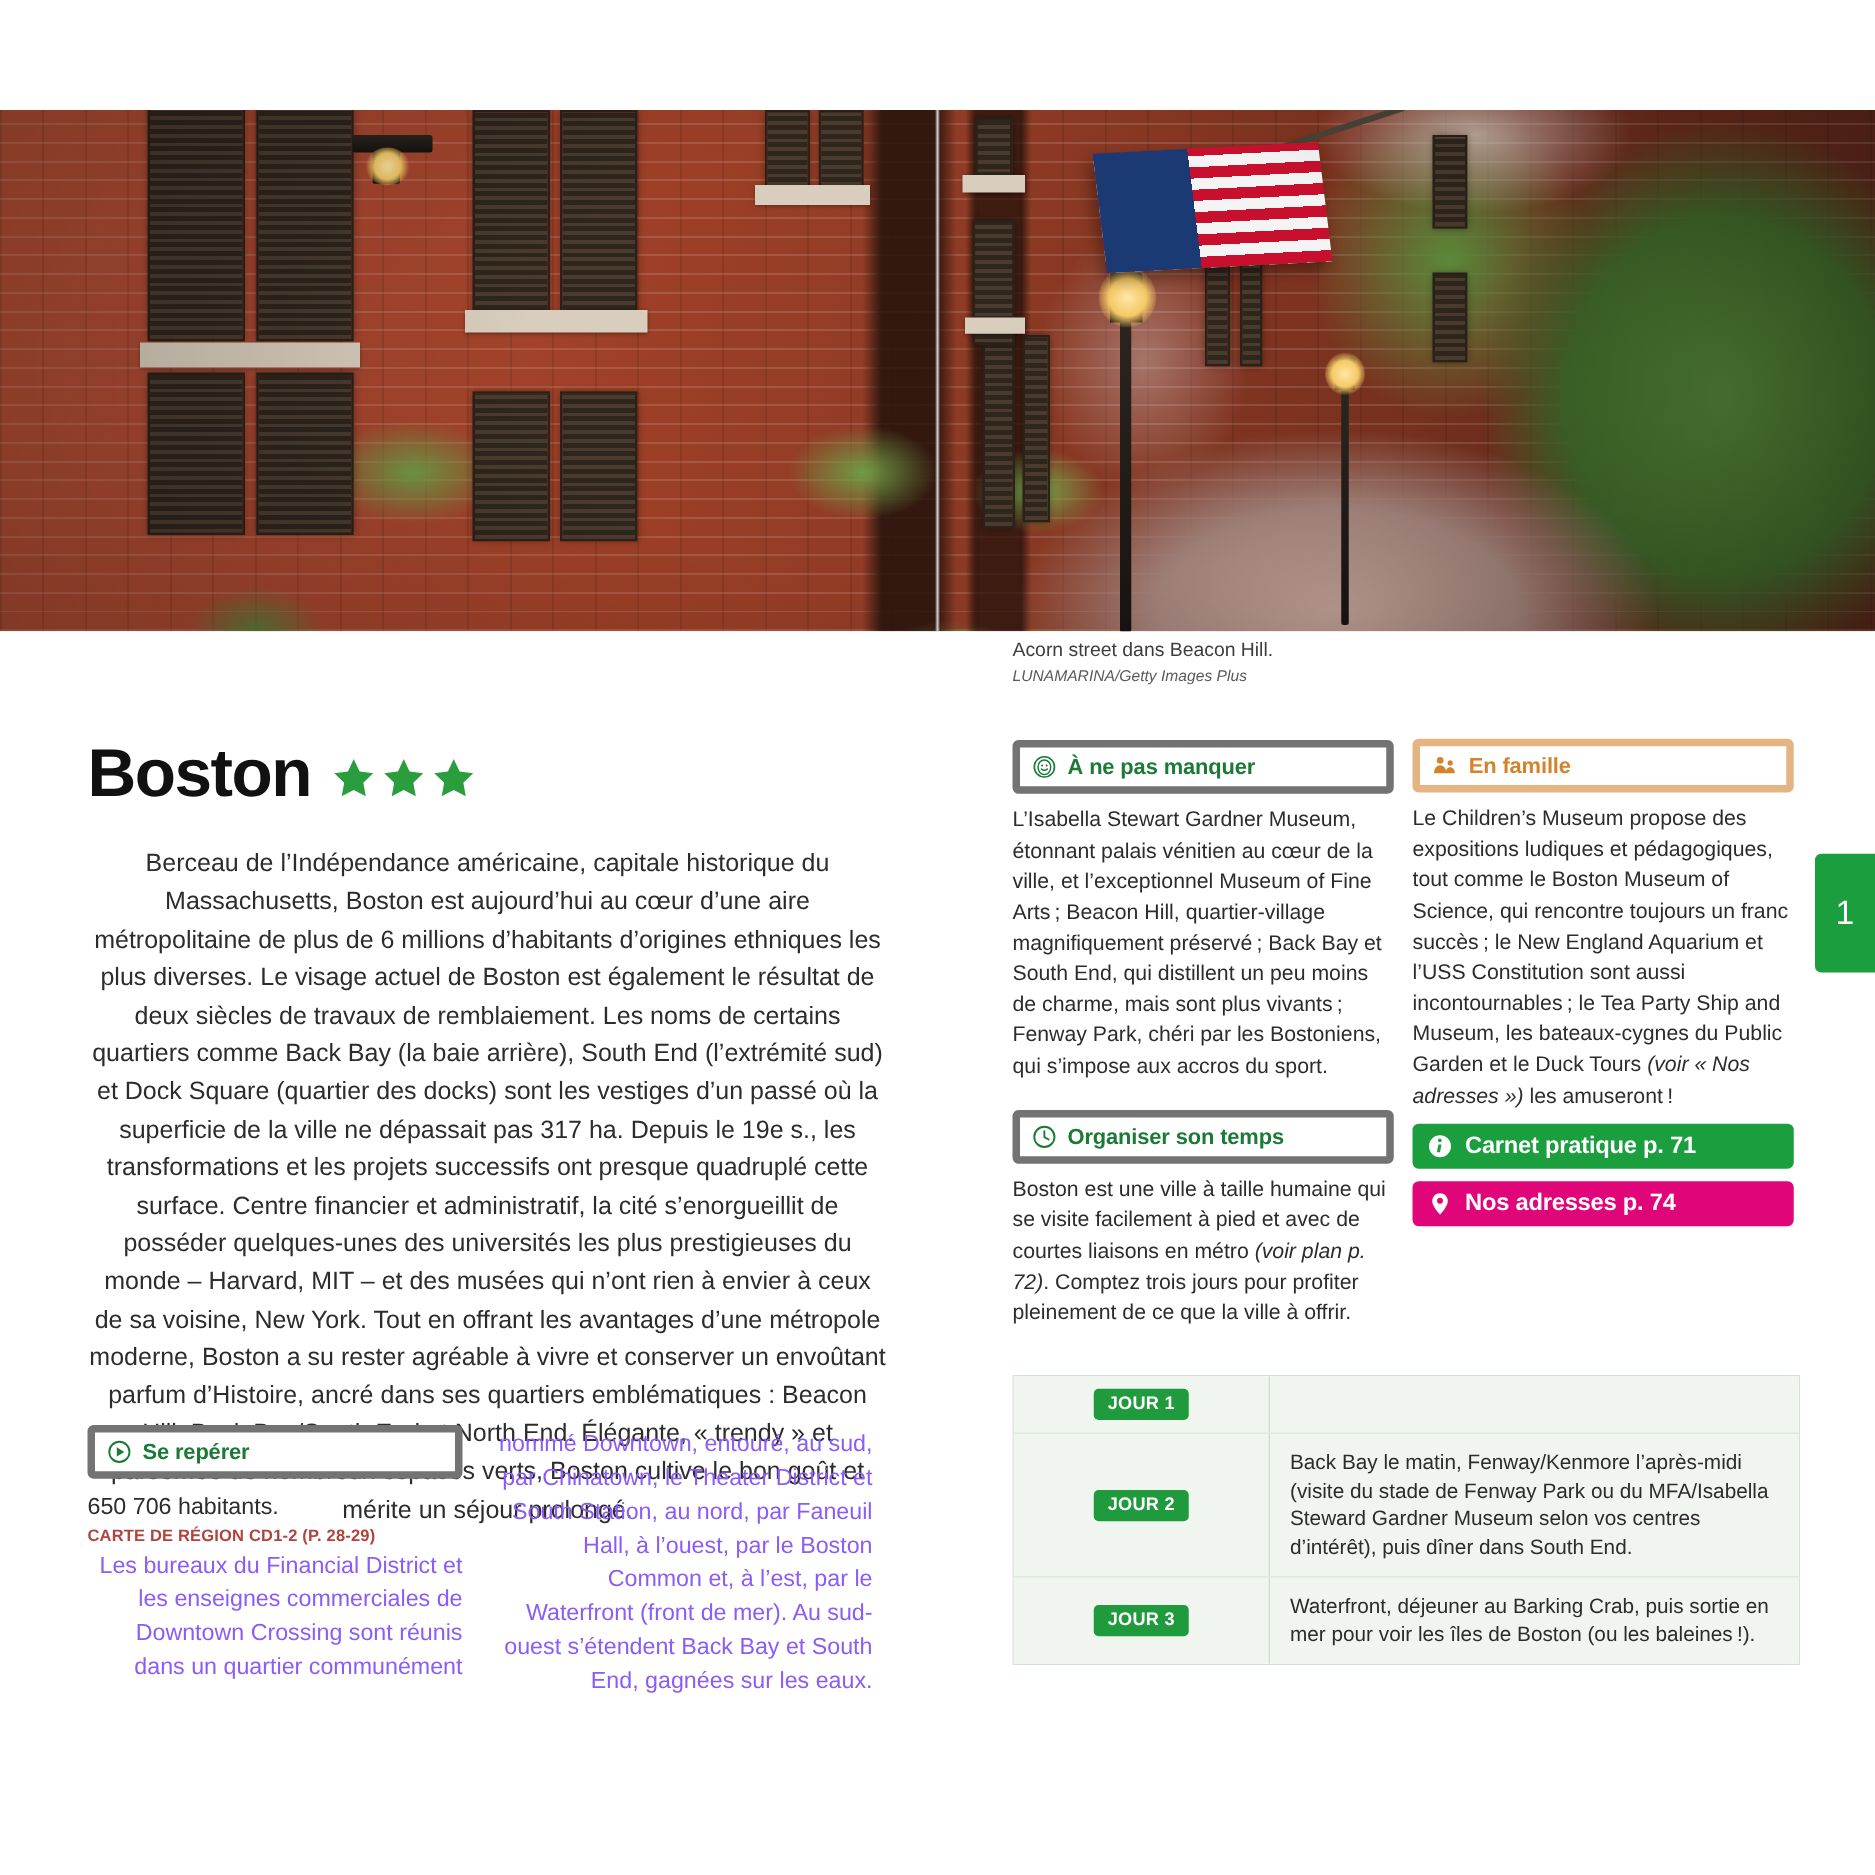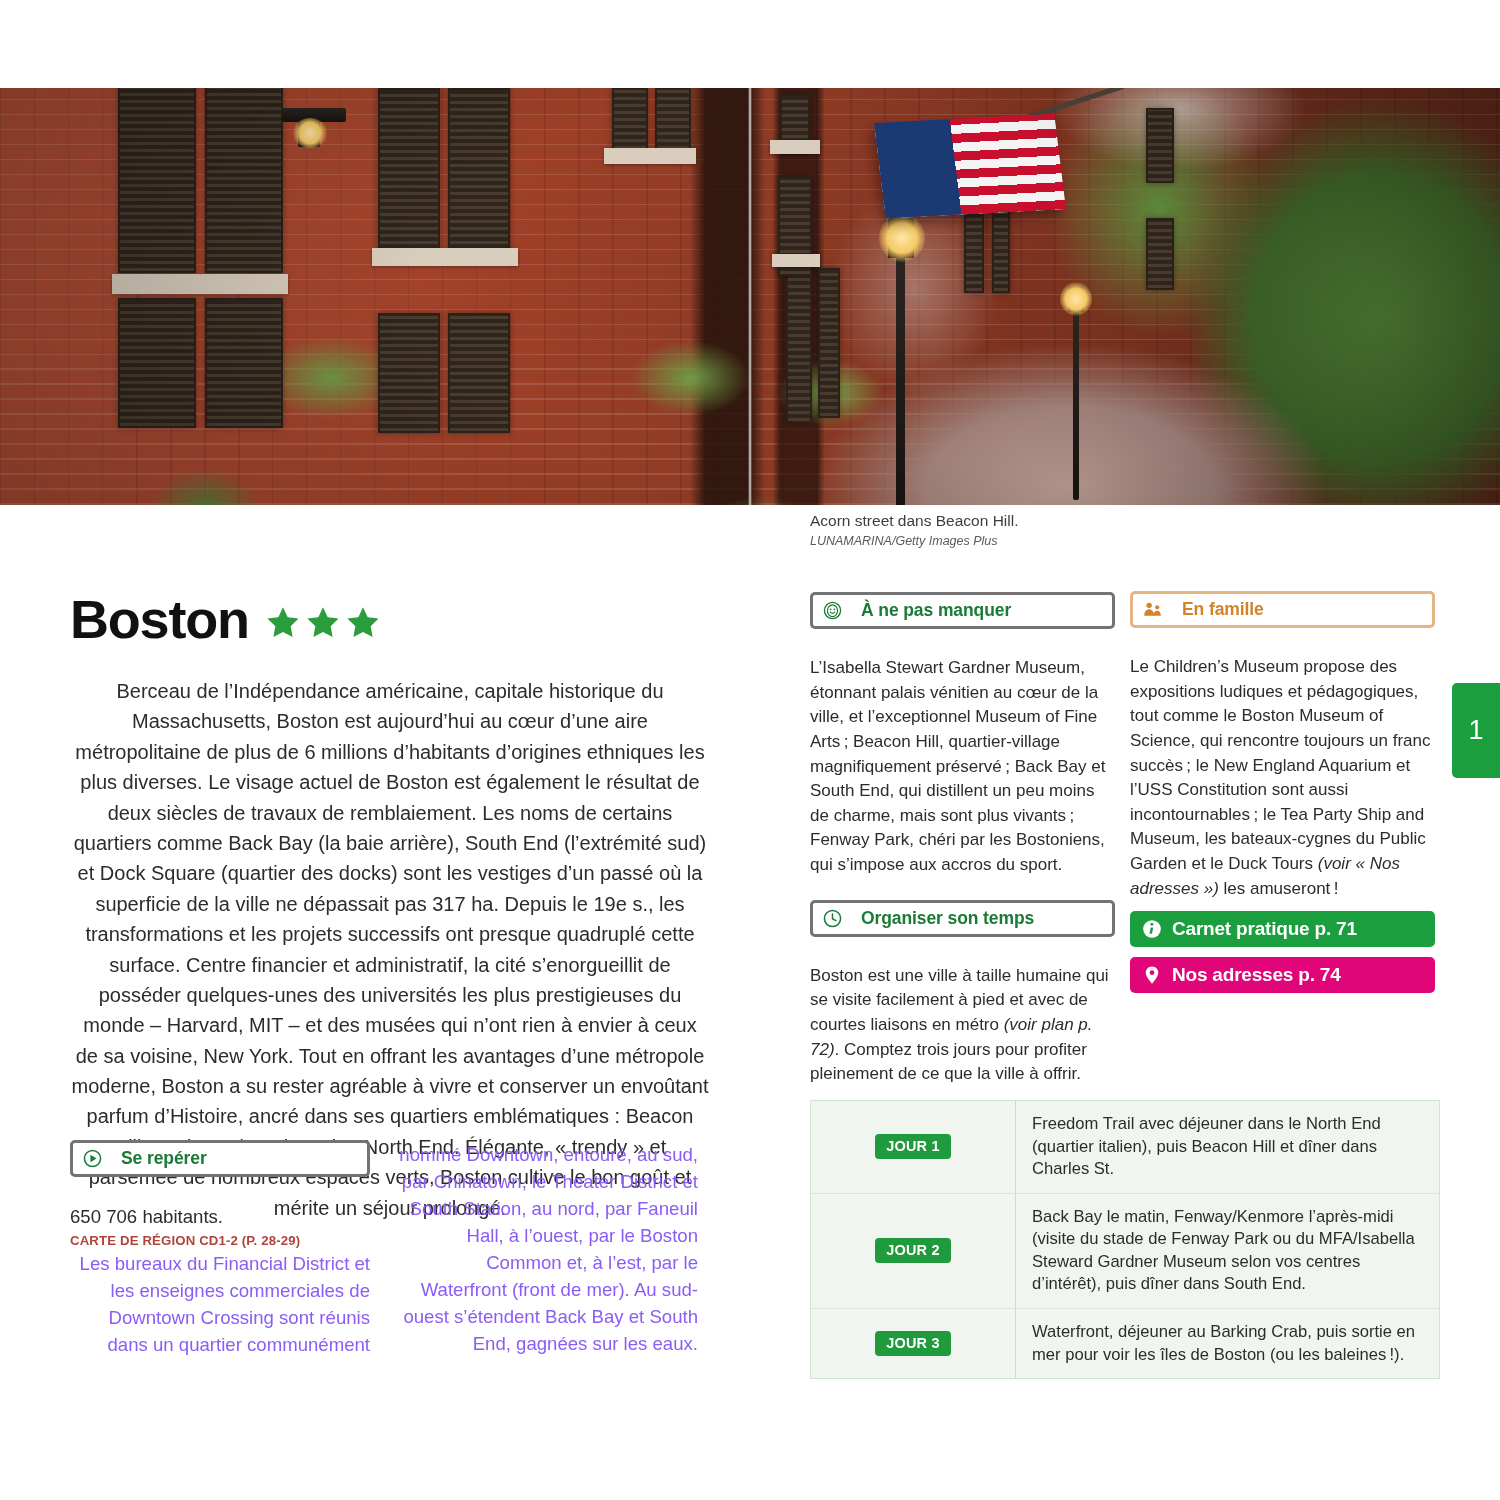--- a/index.html
+++ b/index.html
@@ -158,26 +158,26 @@
     width: 640px;
     display: flex;
     gap: 28px;
   }
   .sr-left { width: 300px; }
   .sr-right { width: 300px; padding-top: 2px; }
 
   .hdr-box {
     display: flex;
     align-items: center;
-    gap: 19px;
-    border: 3px solid #737373;
+    gap: 9px;
+    border: 6px solid #737373;
     border-radius: 5px;
     padding: 5px 10px;
     background: #ffffff;
-    margin-bottom: 27px;
+    margin-bottom: 9px;
   }
   .hdr-box.orange { border-color: #e4b483; }
   .hdr-label {
     font-size: 17.5px;
     font-weight: 700;
     color: #1a7a36;
     letter-spacing: -0.1px;
   }
   .hdr-label.orange { color: #d4832b; }
 
@@ -458,21 +458,20 @@
   <div class="page-tab">
     <span>1</span>
   </div>
 
   <div class="itin">
 
     <div class="itin-row">
       <div class="itin-daycell">
         <span class="day-badge">JOUR 1</span>
       </div>
-      <div class="itin-text">Freedom Trail avec déjeuner dans le North End (quartier italien), puis Beacon Hill et dîner dans Charles St.</div>
     </div>
 
     <div class="itin-row">
       <div class="itin-daycell">
         <span class="day-badge">JOUR 2</span>
       </div>
       <div class="itin-text">Back Bay le matin, Fenway/Kenmore l’après-midi (visite du stade de Fenway Park ou du MFA/Isabella Steward Gardner Museum selon vos centres d’intérêt), puis dîner dans South End.</div>
     </div>
 
     <div class="itin-row">

